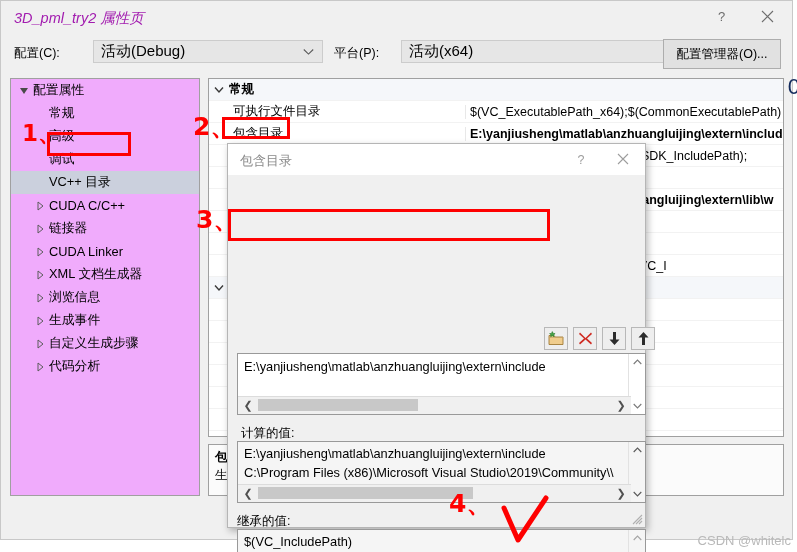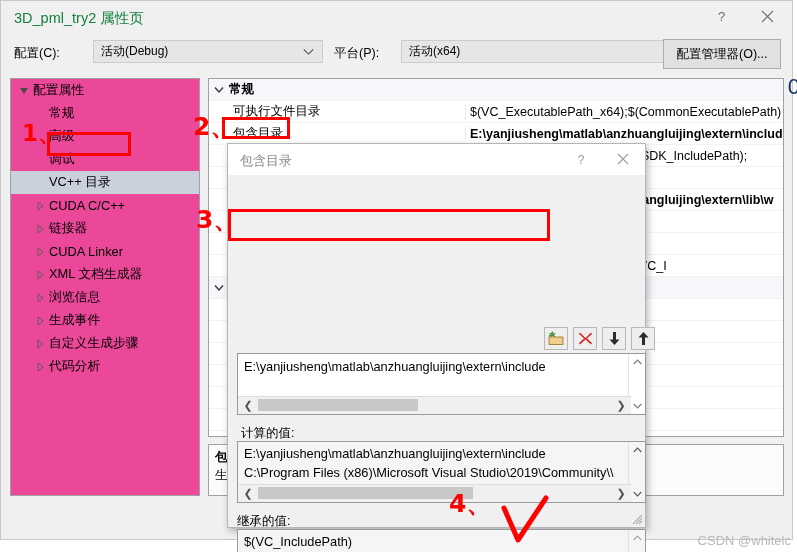--- a/index.html
+++ b/index.html
@@ -34,22 +34,23 @@
     position: absolute;
     left: 0; top: 0;
     width: 100%;
     height: 33px;
     background: #f0f0f0;
   }
   .title-text {
     position: absolute;
     left: 13px; top: 8px;
     font-size: 14.5px;
-    color: #15803d;
-    white-space: nowrap;
+    color: #a21caf;
+    white-space: nowrap;
+    font-style: italic;
   }
   .title-btn {
     position: absolute;
     top: 0;
     width: 46px; height: 31px;
     display: flex; align-items: center; justify-content: center;
     color: #6d6d6d;
     font-size: 16px;
     cursor: default;
   }
@@ -74,21 +75,21 @@
     position: absolute;
     height: 23px;
     background: #e6e6e6;
     border: 1px solid #cccccc;
     box-sizing: border-box;
     display: flex;
     align-items: center;
   }
   .combo .val {
     padding-left: 7px;
-    font-size: 12px;
+    font-size: 15px;
     color: #000;
     white-space: nowrap;
     overflow: hidden;
   }
   .combo .chev {
     position: absolute;
     right: 8px; top: 50%;
     transform: translateY(-50%);
     width: 11px; height: 7px;
   }
@@ -104,21 +105,21 @@
     justify-content: center;
     white-space: nowrap;
     cursor: default;
   }
 
   
   .tree-panel {
     position: absolute;
     left: 9px; top: 77px;
     width: 190px; height: 418px;
-    background: #ec4899;
+    background: #f0abfc;
     border: 1px solid #a0a0a0;
     box-sizing: border-box;
     overflow: hidden;
   }
   .tree-item {
     position: relative;
     height: 23px;
     display: flex;
     align-items: center;
     font-size: 12.8px;

